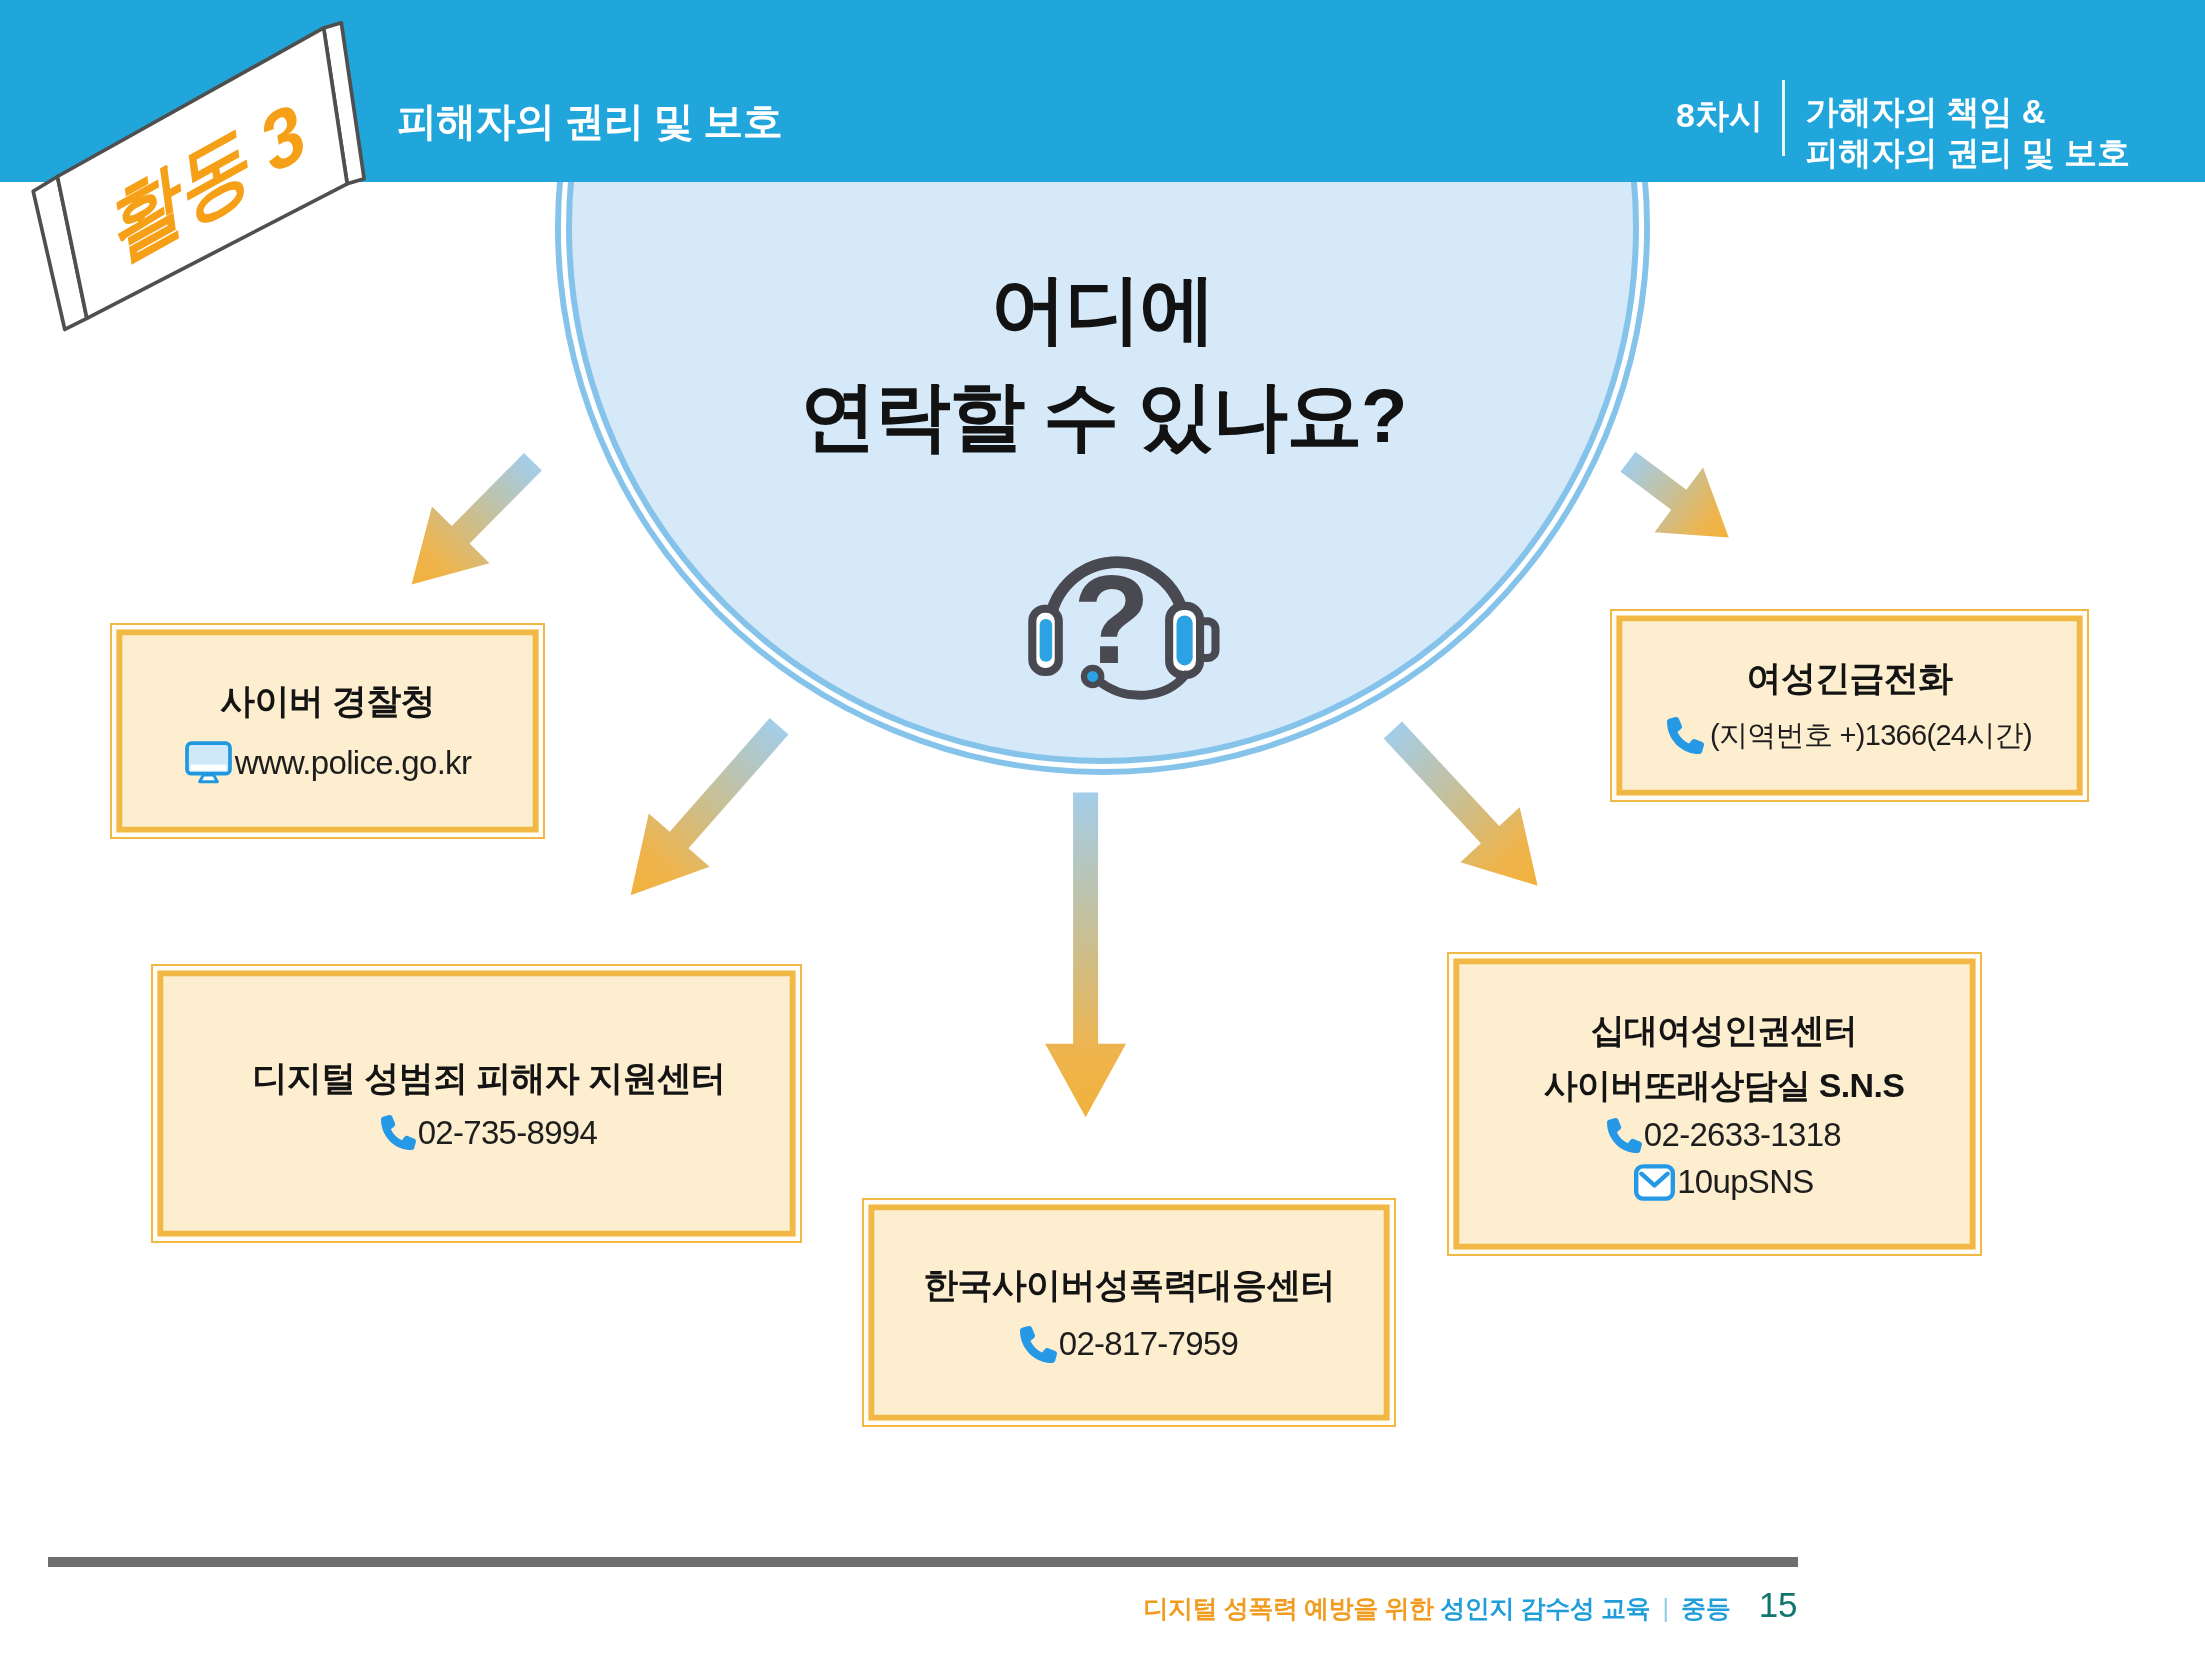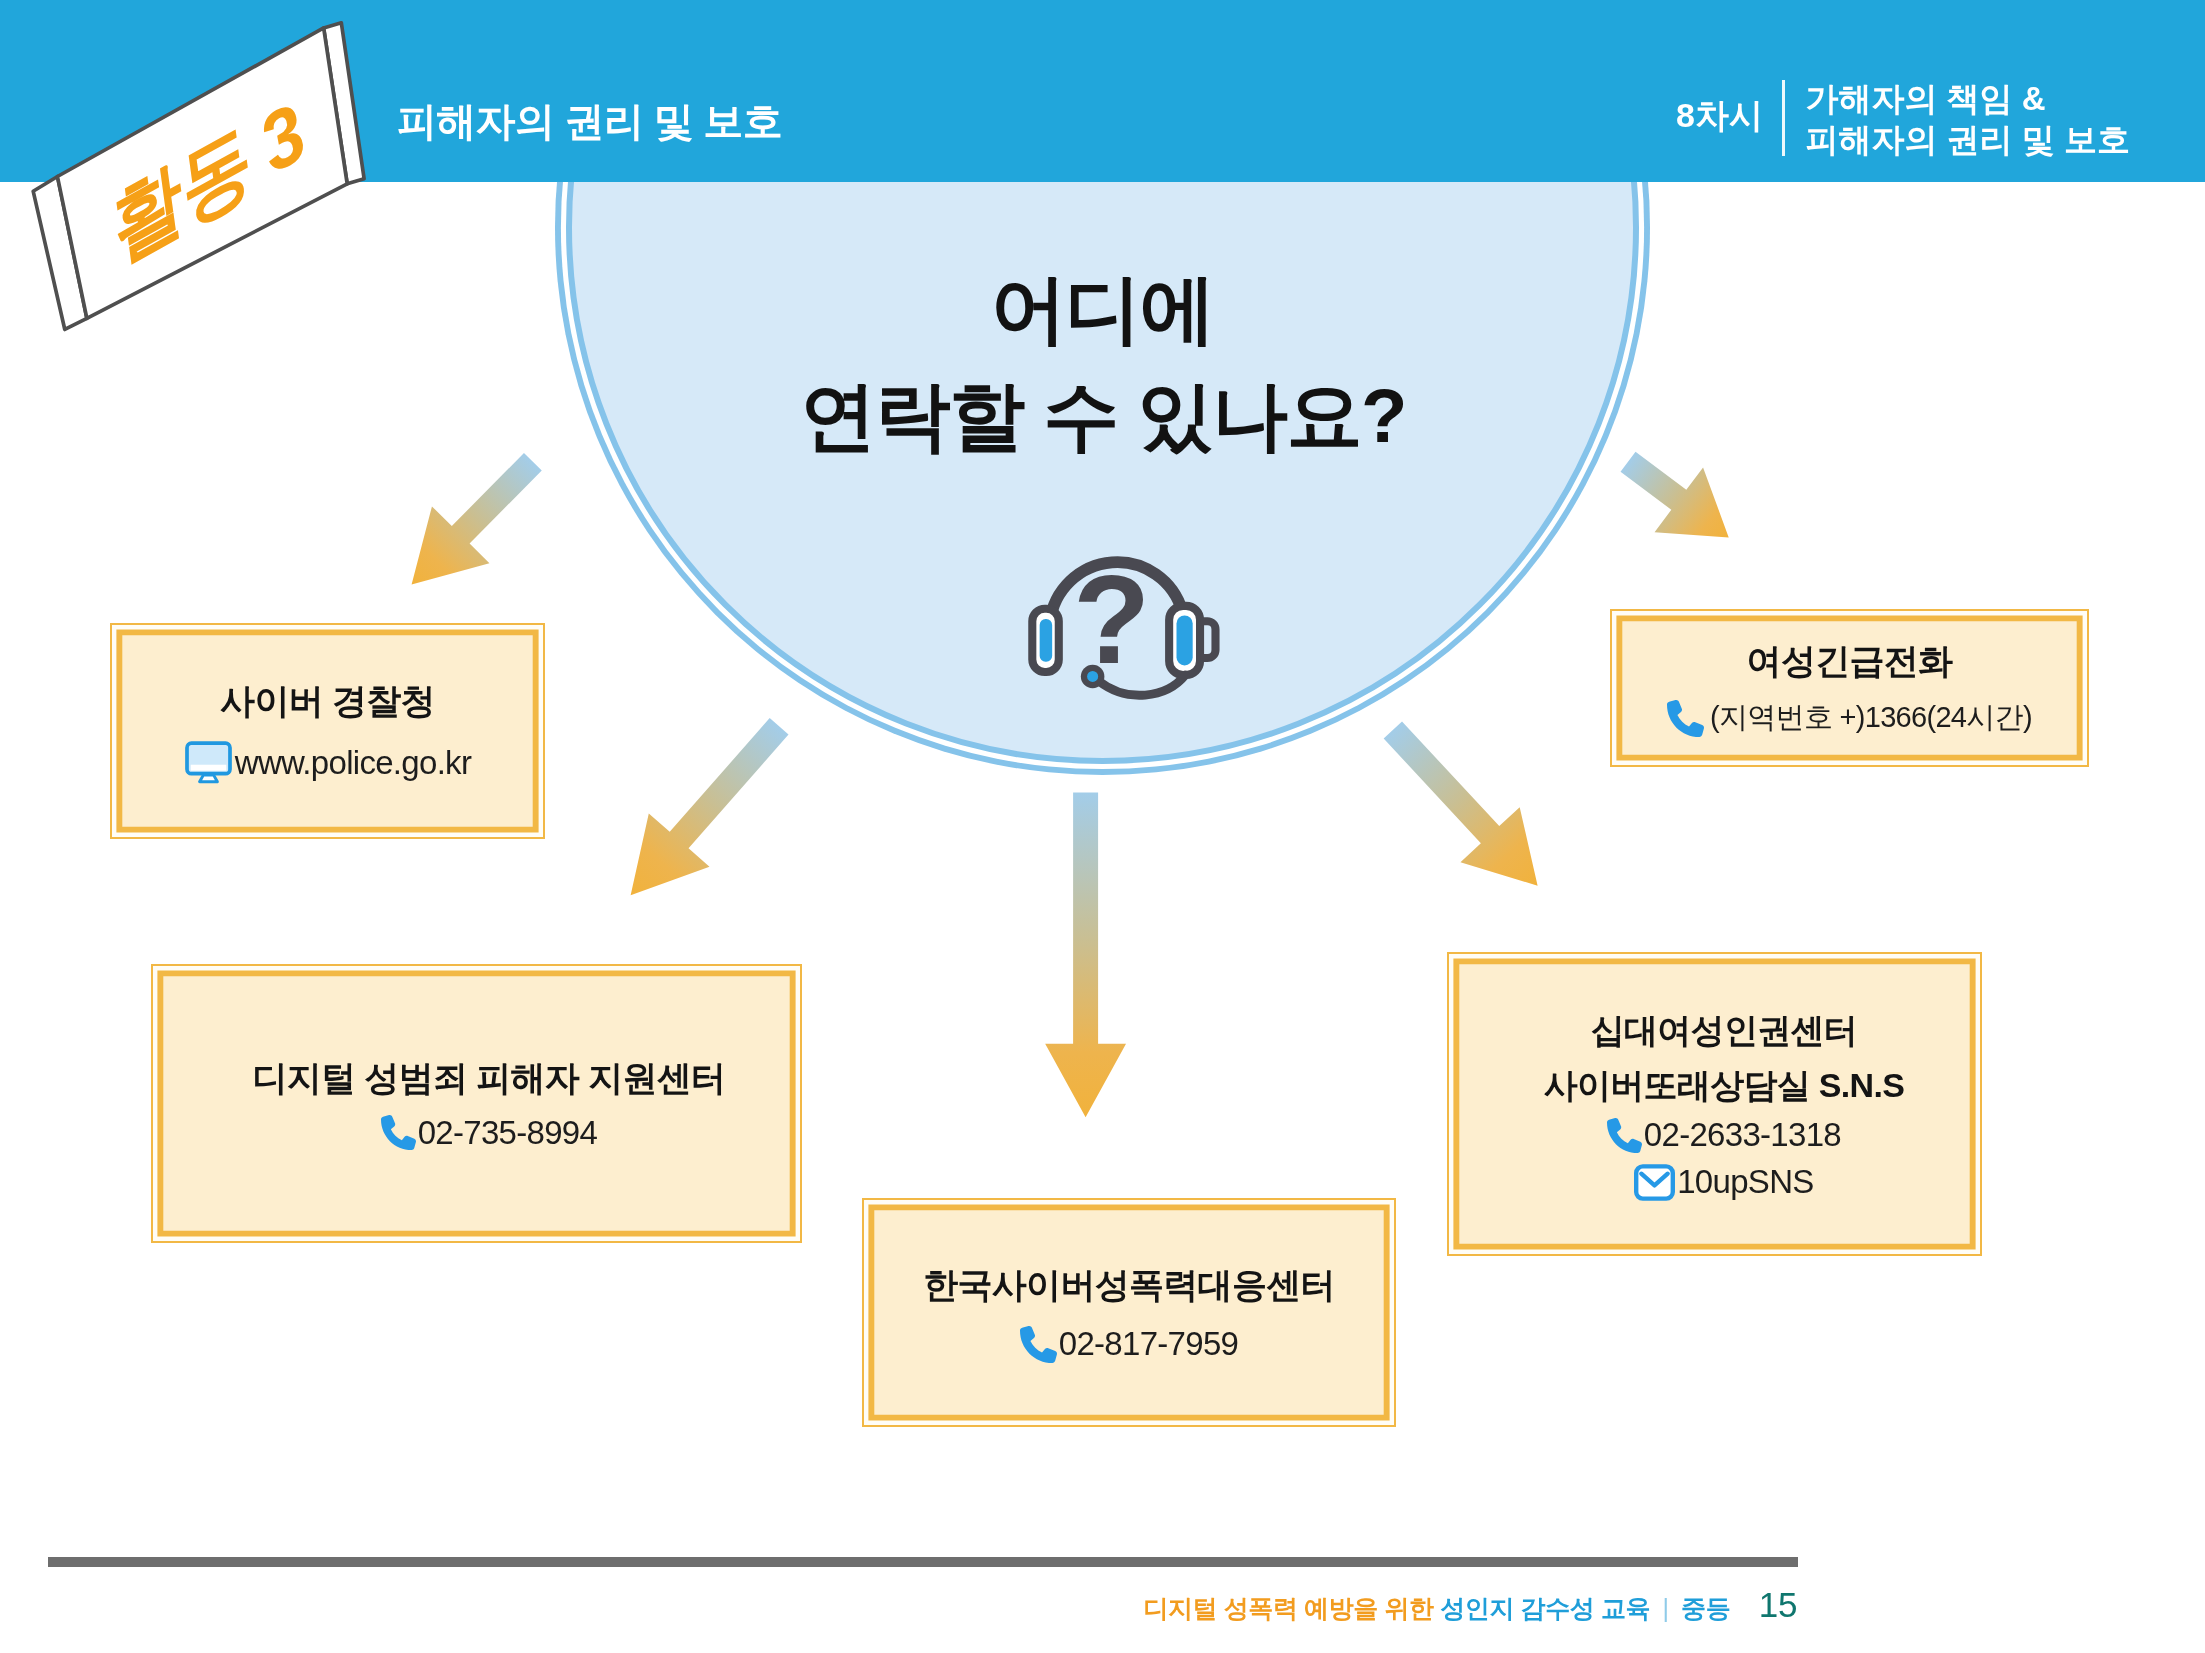--- a/index.html
+++ b/index.html
@@ -6,21 +6,21 @@
   #page{position:relative;width:2205px;height:1654px;overflow:hidden;background:#ffffff;
         font-family:"Liberation Sans","DejaVu Sans",sans-serif;}
 
   
   .header{position:absolute;left:0;top:0;width:2205px;height:182px;background:#21a6db;z-index:5;}
   .header-title{position:absolute;left:397px;top:94px;font-size:40px;font-weight:700;color:#ffffff;
                 letter-spacing:-0.7px;white-space:nowrap;}
   .session{position:absolute;left:1676px;top:74px;display:flex;align-items:flex-start;color:#fff;z-index:6;}
   .session-number{font-size:34px;font-weight:700;margin-top:19px;white-space:nowrap;}
   .session-divider{width:2.9px;height:76px;background:rgba(255,255,255,.92);margin:5.9px 20.6px 0 19px;}
-  .session-lines{font-size:33px;font-weight:700;line-height:41px;white-space:nowrap;margin-top:4px;}
+  .session-lines{font-size:33px;font-weight:700;line-height:41px;white-space:nowrap;margin-top:17px;}
 
   
   .sign-svg{position:absolute;left:0;top:0;width:412px;height:353px;z-index:7;}
   .sign-svg text{font-family:"Liberation Sans","DejaVu Sans",sans-serif;}
 
   
   .bubble{position:absolute;left:566px;top:-309px;width:1073px;height:1073px;border-radius:50%;
           box-sizing:border-box;background:#d6e9f8;border:6.6px solid #85c3ea;
           box-shadow:0 0 0 5.1px #ffffff,0 0 0 11px #85c3ea;z-index:1;}
   .q-line{position:absolute;text-align:center;font-weight:700;color:#121212;letter-spacing:-1.5px;
@@ -36,21 +36,21 @@
   .cbox{position:absolute;box-sizing:border-box;background:#fdeecf;border:2.9px solid #f2b845;
         box-shadow:inset 0 0 0 4.4px #fffdf6,inset 0 0 0 10.3px #f2b845;
         display:flex;flex-direction:column;align-items:center;justify-content:center;
         z-index:4;padding:10.3px 13.2px;}
   .cbox-title{font-size:35px;font-weight:700;color:#141414;letter-spacing:-0.7px;white-space:nowrap;}
   .cbox-line{display:flex;align-items:center;gap:2px;font-size:33px;color:#1d1d1d;
              letter-spacing:-0.7px;white-space:nowrap;}
   .icon{display:inline-flex;}
   .icon svg{display:block;}
   .box-police{left:110px;top:623px;width:435px;height:216px;gap:16px;}
-  .box-hotline{left:1610px;top:609px;width:479px;height:158px;gap:13.2px;}
+  .box-hotline{left:1610px;top:609px;width:479px;height:193px;gap:13.2px;}
   .box-hotline .cbox-line{font-size:29px;gap:5.9px;}
   .box-digital{left:151px;top:964px;width:651px;height:279px;gap:11.8px;padding-left:38px;}
   .box-digital .cbox-title{font-size:35px;}
   .box-digital .mail-line{font-size:32px;}
   .box-korea{left:862px;top:1198px;width:534px;height:229px;gap:16px;}
   .box-korea .cbox-title{font-size:35px;}
   .box-teen{left:1447px;top:952px;width:535px;height:304px;gap:8.8px;padding-left:32px;}
   .box-teen .cbox-title{font-size:34px;line-height:46px;}
 
   

